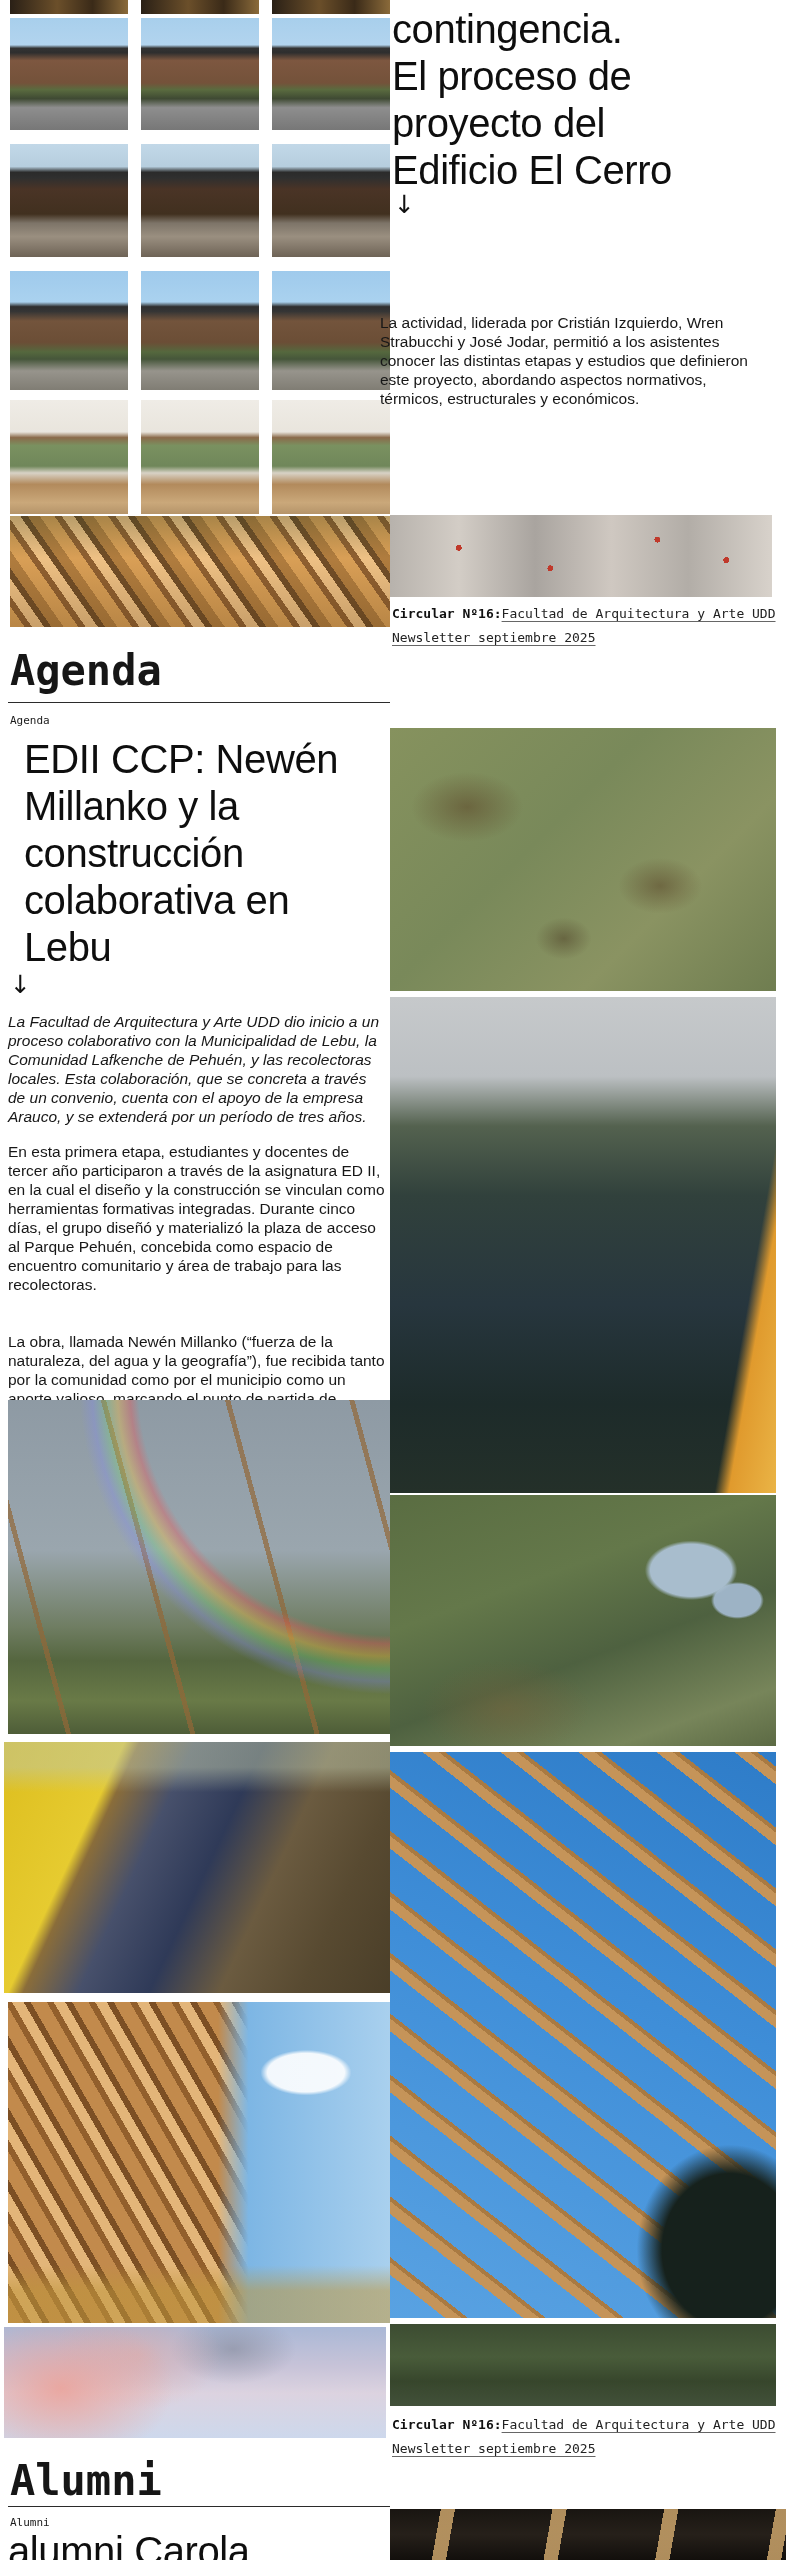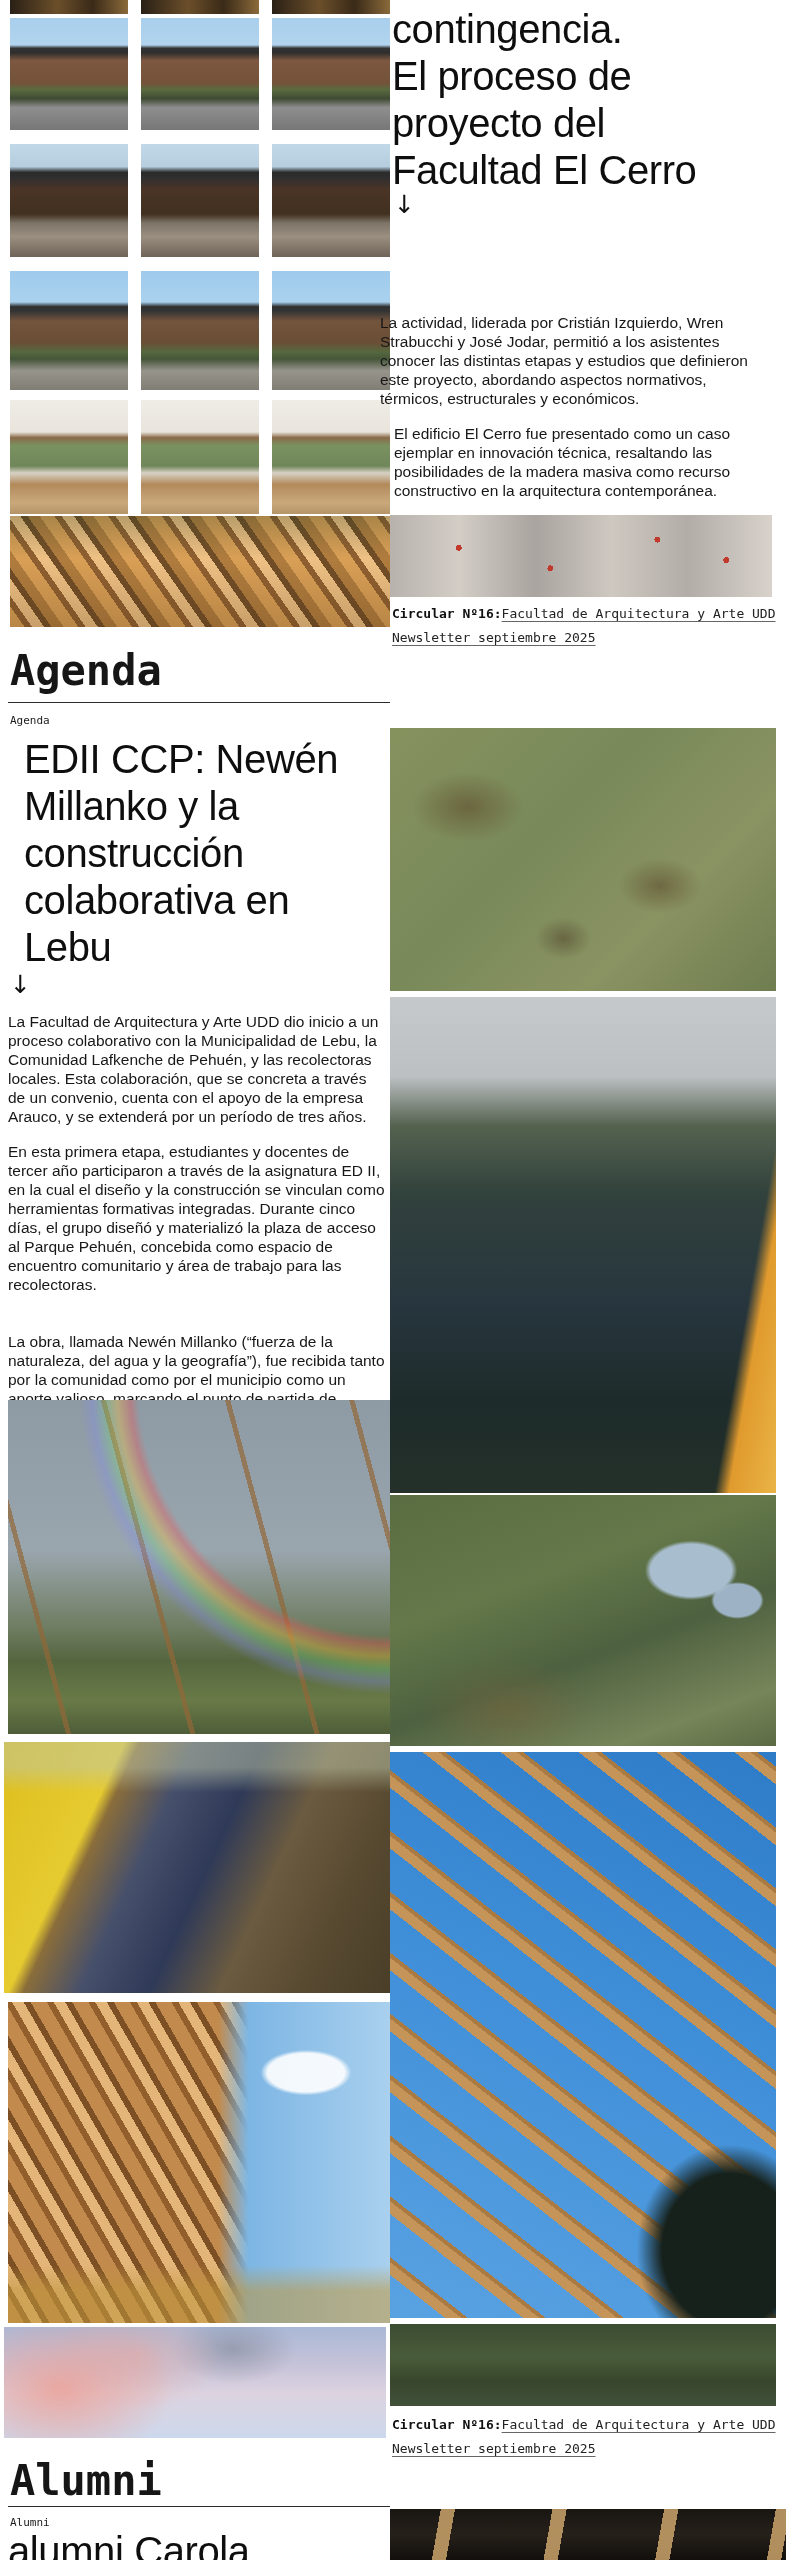--- a/index.html
+++ b/index.html
@@ -101,42 +101,41 @@
 
   <div class="ph ph-interior" style="left:10px;top:400px;width:118px;height:114px;"></div>
   <div class="ph ph-interior" style="left:141px;top:400px;width:118px;height:114px;"></div>
   <div class="ph ph-interior" style="left:272px;top:400px;width:118px;height:114px;"></div>
 
   <div class="ph ph-slats" style="left:10px;top:516px;width:380px;height:111px;"></div>
 
   <h2 class="abs headline" style="left:392px;top:6px;width:386px;margin:0;">contingencia.
 El proceso de
 proyecto del
-Facultad El Cerro</h2>
+Edificio El Cerro</h2>
   <div class="abs arrow" style="left:394px;top:190px;">↓</div>
 
   <p class="abs body-p" style="left:380px;top:313px;width:382px;">La actividad, liderada por Cristián Izquierdo, Wren Strabucchi y José Jodar, permitió a los asistentes conocer las distintas etapas y estudios que definieron este proyecto, abordando aspectos normativos, térmicos, estructurales y económicos.</p>
-  <p class="abs body-p" style="left:394px;top:424px;width:382px;">El edificio El Cerro fue presentado como un caso ejemplar en innovación técnica, resaltando las posibilidades de la madera masiva como recurso constructivo en la arquitectura contemporánea.</p>
 
   <div class="ph ph-filmstrip" style="left:390px;top:515px;width:382px;height:82px;"></div>
 
   <p class="abs caption" style="left:392px;top:602px;width:392px;margin:0;"><span class="cap-label">Circular Nº16:</span><a class="cap-link">Facultad de Arquitectura y Arte UDD Newsletter septiembre 2025</a></p>
 
   <h1 class="abs mono-header" style="left:10px;top:646px;margin:0;">Agenda</h1>
   <hr class="divider abs" style="left:8px;top:702px;width:382px;">
   <div class="abs mono-label" style="left:10px;top:714px;">Agenda</div>
 
   <h2 class="abs headline" style="left:24px;top:736px;width:384px;margin:0;">EDII CCP: Newén
 Millanko y la
 construcción
 colaborativa en
 Lebu</h2>
   <div class="abs arrow" style="left:10px;top:970px;">↓</div>
 
-  <p class="abs body-p" style="left:8px;top:1012px;width:378px;">La Facultad de Arquitectura y Arte UDD dio inicio a un proceso colaborativo con la Municipalidad de Lebu, la Comunidad Lafkenche de Pehuén, y las recolectoras locales.  Esta colaboración, que se concreta a través de un convenio, cuenta con el apoyo de la empresa Arauco, y se extenderá por un período de tres años.</p>
+  <p class="abs body-p" style="left:8px;top:1012px;width:378px;font-style:italic;">La Facultad de Arquitectura y Arte UDD dio inicio a un proceso colaborativo con la Municipalidad de Lebu, la Comunidad Lafkenche de Pehuén, y las recolectoras locales.  Esta colaboración, que se concreta a través de un convenio, cuenta con el apoyo de la empresa Arauco, y se extenderá por un período de tres años.</p>
   <p class="abs body-p" style="left:8px;top:1142px;width:378px;">En esta primera etapa, estudiantes y docentes de tercer año participaron a través de la asignatura ED II, en la cual el diseño y la construcción se vinculan como herramientas formativas integradas. Durante cinco días, el grupo diseñó y materializó la plaza de acceso al Parque Pehuén, concebida como espacio de encuentro comunitario y área de trabajo para las recolectoras.</p>
   <p class="abs body-p" style="left:8px;top:1332px;width:378px;">La obra, llamada Newén Millanko (“fuerza de la naturaleza, del agua y la geografía”), fue recibida tanto por la comunidad como por el municipio como un aporte valioso, marcando el punto de partida de futuras intervenciones que se realizarán en 2026 y 2027.</p>
 
   <div class="ph ph-rainbow" style="left:8px;top:1400px;width:382px;height:334px;"></div>
   <div class="ph ph-yellow" style="left:4px;top:1742px;width:386px;height:251px;"></div>
   <div class="ph ph-triangle" style="left:8px;top:2002px;width:382px;height:321px;"></div>
   <div class="ph ph-sunset" style="left:4px;top:2327px;width:382px;height:111px;"></div>
 
   <div class="ph ph-aerial" style="left:390px;top:728px;width:386px;height:263px;"></div>
   <div class="ph ph-jackets" style="left:390px;top:997px;width:386px;height:496px;"></div>

